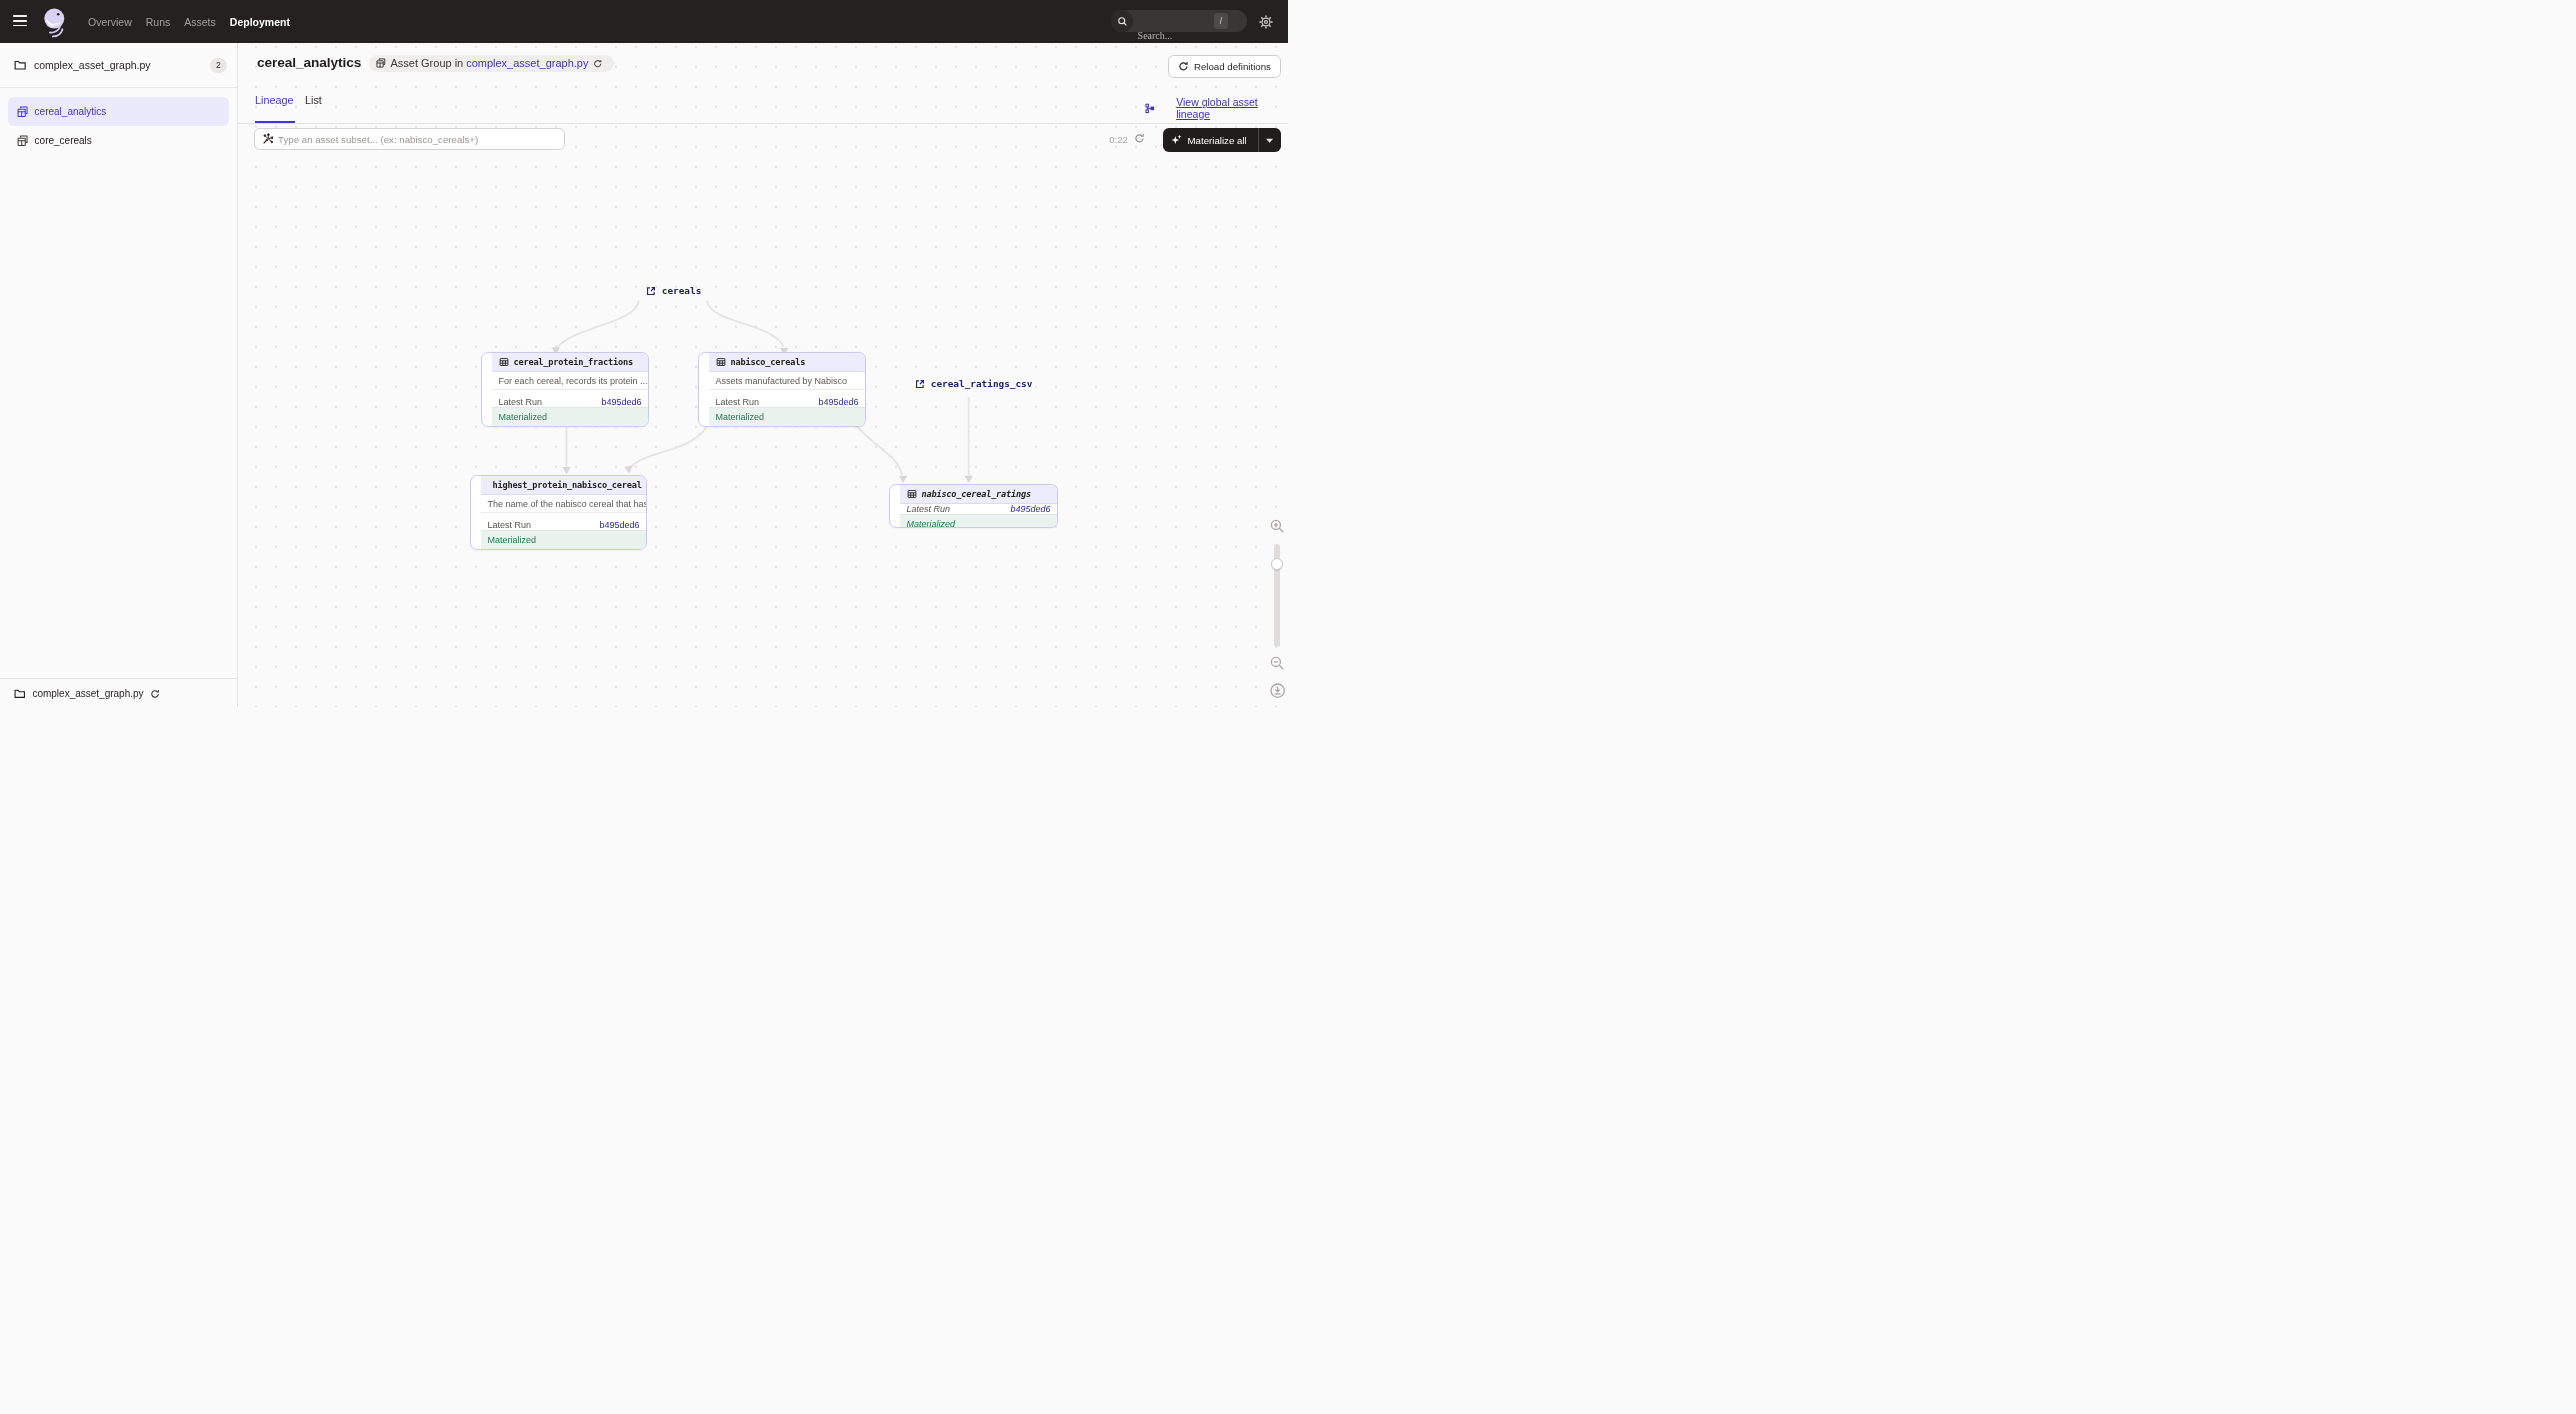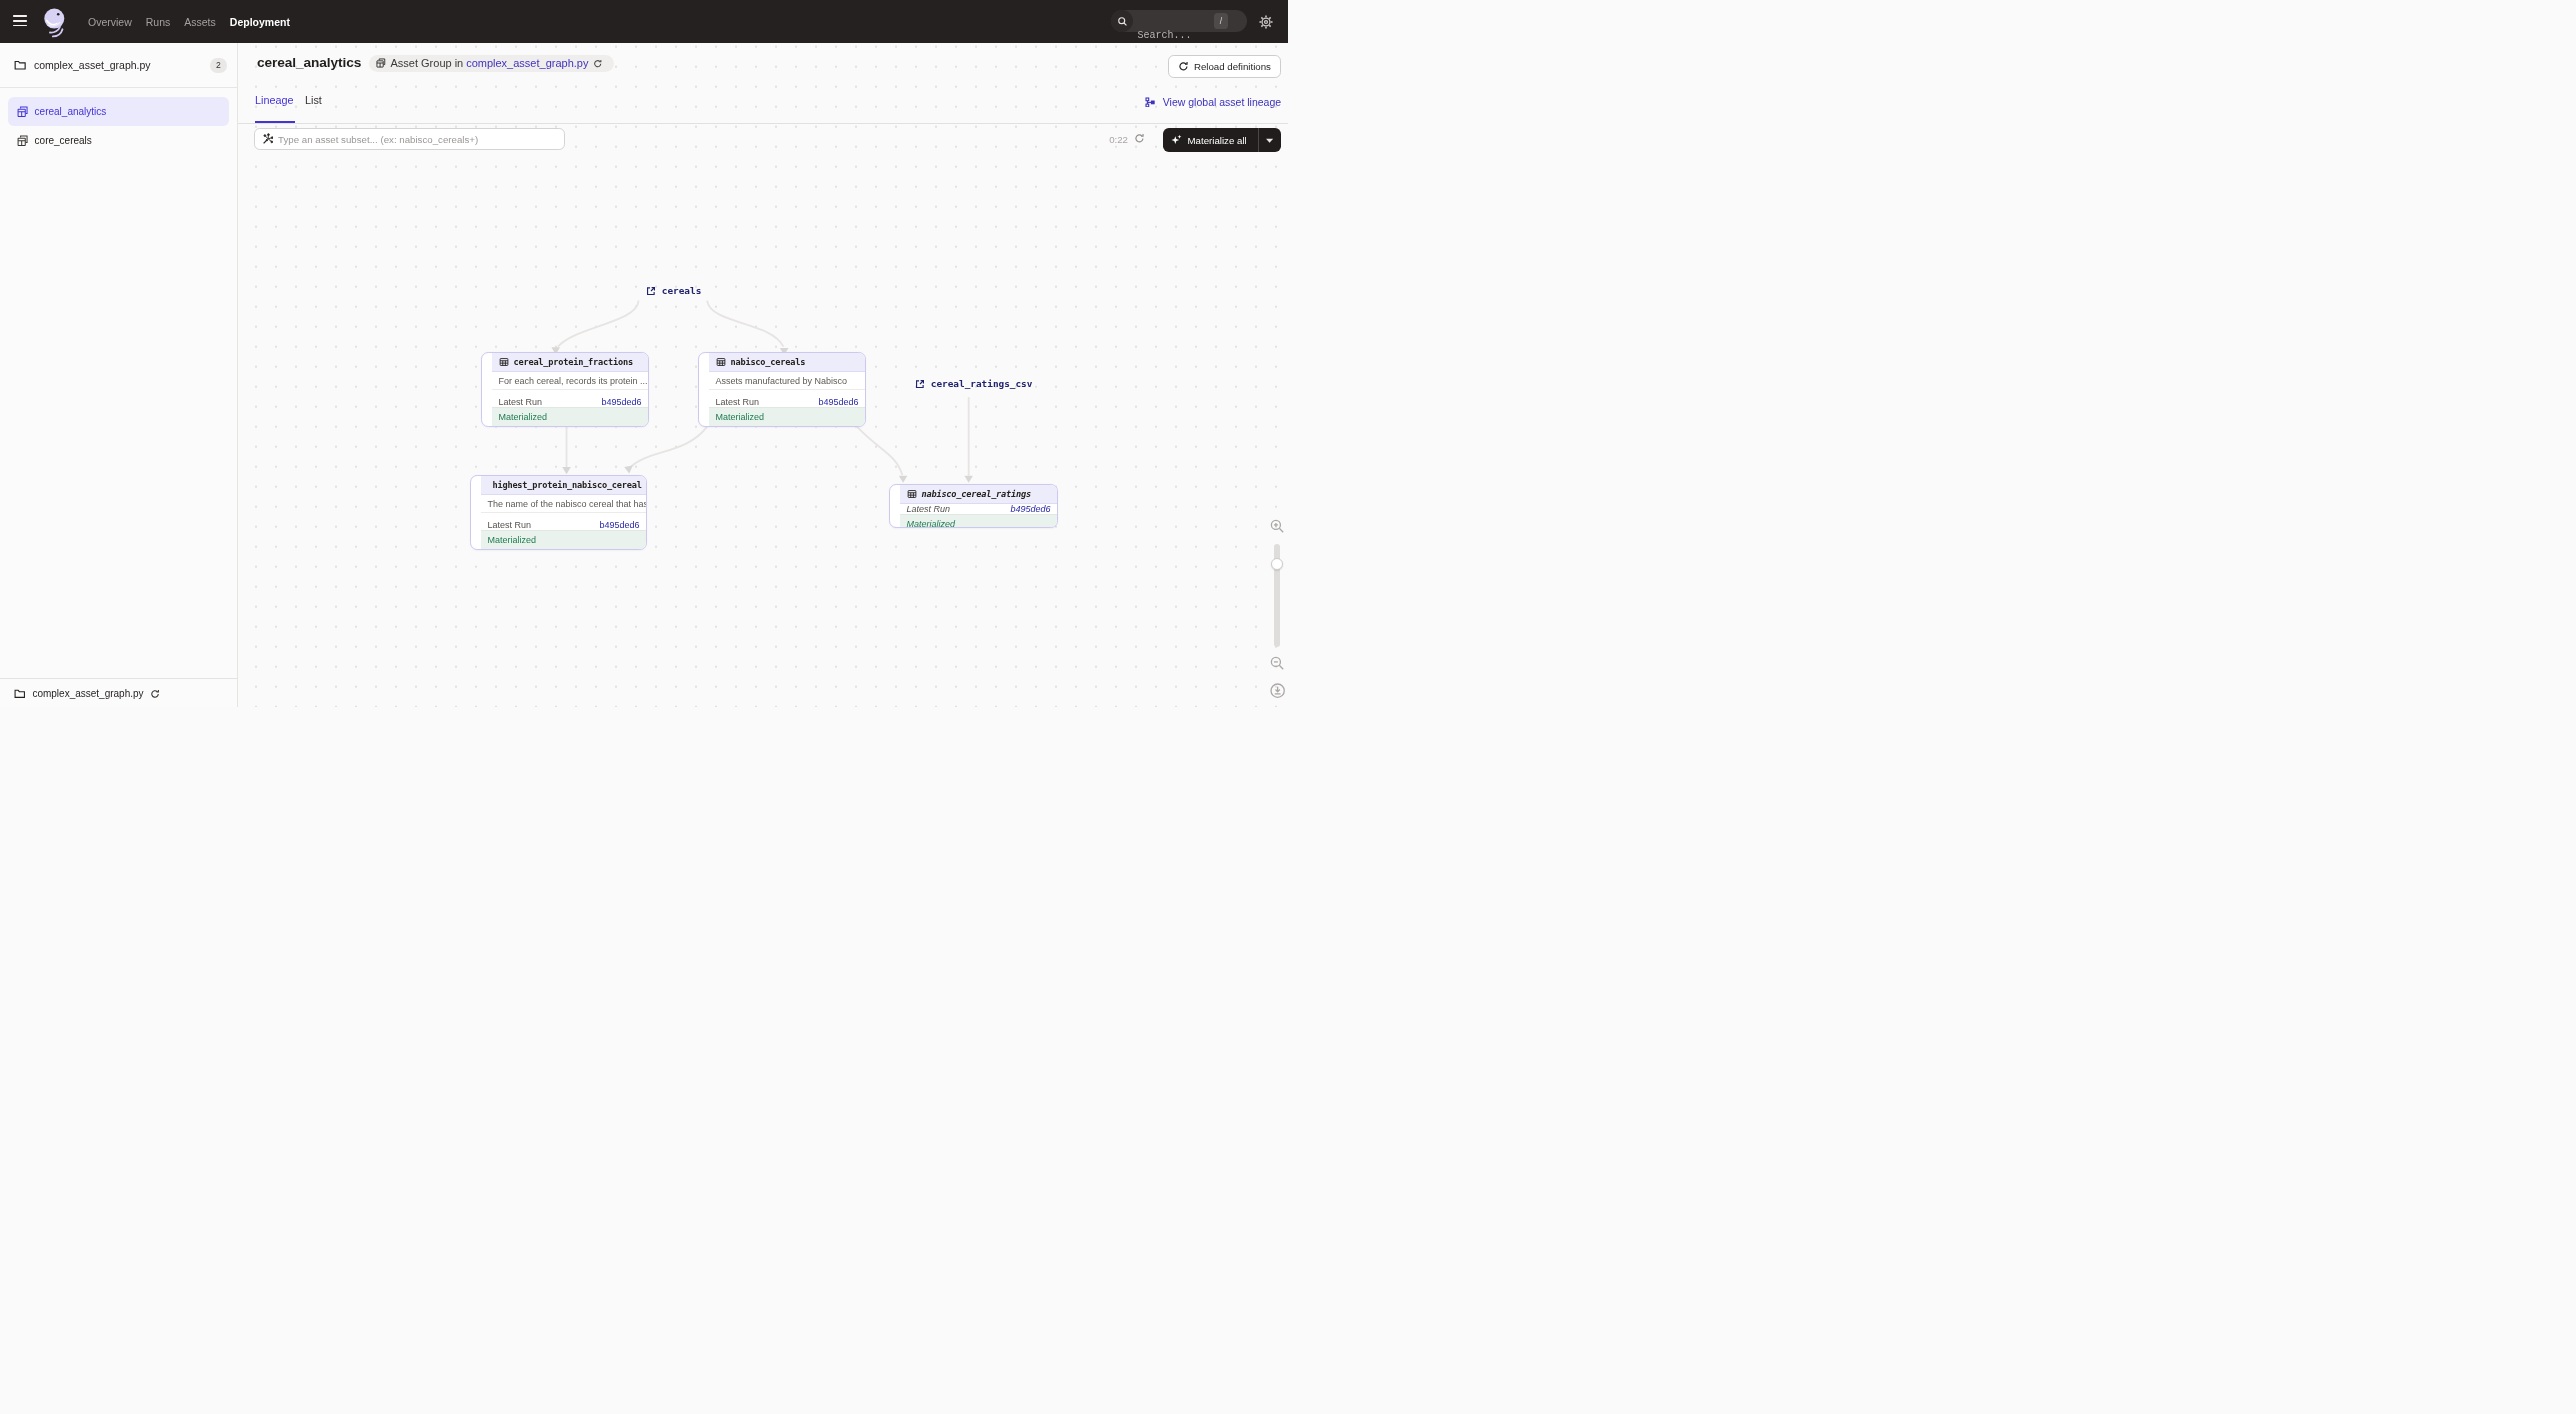--- a/index.html
+++ b/index.html
@@ -10,21 +10,21 @@
   
   .topnav { position:absolute; left:0; top:0; width:1288px; height:43px; background:#252120; display:flex; align-items:center; z-index:30; }
   .hamburger { position:absolute; left:13px; top:15px; width:14.4px; height:11.5px; display:flex; flex-direction:column; justify-content:space-between; cursor:pointer; }
   .hamburger span { display:block; height:1.8px; background:#F4F2F1; border-radius:0.7px; }
   .logo { position:absolute; left:40px; top:5.8px; width:30px; height:33px; }
   .navlinks { position:absolute; left:88px; top:0; height:43px; display:flex; align-items:center; gap:14px; }
   .navlink { font-size:10.5px; color:#A3A0A0; font-weight:500; cursor:pointer; }
   .navlink.active { color:#FFFFFF; font-weight:700; }
   .search-pill { position:absolute; left:1111px; top:10px; width:136px; height:22.3px; background:#3A3635; border-radius:11.5px; display:flex; align-items:center; }
   .search-circ { width:22.3px; height:22.3px; border-radius:50%; background:#2D2928; display:flex; align-items:center; justify-content:center; flex:0 0 auto; }
-  .search-pill input { background:transparent; border:none; outline:none; color:#E8E6E5; font-size:10px; width:75px; margin-left:4.3px; font-family:Liberation Mono, monospace;margin-top:28px; }
+  .search-pill input { background:transparent; border:none; outline:none; color:#E8E6E5; font-size:10px; width:75px; margin-left:4.3px; font-family:Liberation Serif, serif;margin-top:28px; }
   .search-pill input::placeholder { color:#BBB8B7; }
   .slash-key { width:13.7px; height:16px; background:#4E4A49; border-radius:3.6px; color:#DEDCDB; font-size:8.6px; display:flex; align-items:center; justify-content:center; margin-left:1.4px; }
   .gear { position:absolute; left:1258px; top:13.7px; width:16px; height:16px; cursor:pointer; }
 
   
   .sidebar { position:absolute; left:0; top:43px; width:238px; height:665px; background:#FCFBFB; border-right:0.7px solid #E7E5E4; z-index:20; }
   .side-module { height:45px; border-bottom:0.7px solid #E8E6E5; display:flex; align-items:center; padding:0 10px 0 14.4px; cursor:pointer; }
   .side-module-label { font-size:10.5px; color:#211F1E; margin-left:7.2px; flex:1; }
   .badge { min-width:17.3px; height:15px; background:#EAE8E7; border-radius:7.2px; font-size:8.6px; color:#35322F; display:flex; align-items:center; justify-content:center; padding:0 5px; }
   .side-item { margin:0 8px; height:29px; border-radius:5.8px; display:flex; align-items:center; padding:0 8.6px; font-size:10px; color:#23211F; cursor:pointer; }
@@ -43,21 +43,21 @@
   .group-pill svg { margin-right:4.3px; }
   .group-pill a { color:#3F33C0; text-decoration:none; margin-left:2.9px; cursor:pointer; }
   .group-pill .mini-refresh { margin-left:4.3px; color:#4A4846; cursor:pointer; display:flex; }
   .reload-btn { position:absolute; left:1168px; top:55px; width:113px; height:23px; background:#FFFFFF; border:0.7px solid #CFCDCC; border-radius:5.8px; display:flex; align-items:center; justify-content:center; gap:5px; font-size:9.7px; color:#211F1E; cursor:pointer; }
 
   .tabbar-border { position:absolute; left:238px; top:123px; width:1050px; height:0.7px; background:#E3E1E0; }
   .tab { position:absolute; top:94px; height:29px; display:flex; align-items:flex-start; font-size:10.8px; cursor:pointer; }
   .tab.lineage { left:255px; color:#4334D6; font-weight:500; }
   .tab.list { left:305px; color:#33312F; }
   .tab-underline { position:absolute; left:255px; top:121px; width:40px; height:2.2px; background:#4334D6; }
-  .view-global { position:absolute; left:1145px; top:96px; display:flex; align-items:center; gap:7px; font-size:10.5px; color:#3A31BC; cursor:pointer; }
+  .view-global { position:absolute; left:1145px; top:96px; display:flex; align-items:center; gap:21px; font-size:10.5px; color:#3A31BC; cursor:pointer;text-decoration:underline; }
 
   .subset-input { position:absolute; left:254px; top:128px; width:311px; height:22.3px; background:#FFFFFF; border:0.7px solid #D6D4D3; border-radius:5.8px; display:flex; align-items:center; padding:0 6.5px; }
   .subset-input input { border:none; outline:none; font-size:9.7px; color:#3A3836; width:100%; margin-left:5px; background:transparent; font-family:"Liberation Sans",sans-serif; }
   .subset-input input::placeholder { color:#9B9896; }
   .timer { position:absolute; left:1101px; top:134px; font-size:9.7px; color:#A9A6A4; width:27px; text-align:right; }
   .timer-refresh { position:absolute; left:1134px; top:133px; color:#8F8C8A; cursor:pointer; }
   .mat-btn { position:absolute; left:1163px; top:128px; width:118px; height:24px; background:#211D1C; border-radius:5.8px; display:flex; align-items:center; color:#FFFFFF; cursor:pointer; }
   .mat-main { display:flex; align-items:center; gap:5px; padding:0 8px; height:100%; flex:1; }
   .mat-label { font-size:9.7px; }
   .mat-caret { width:23px; height:100%; border-left:0.7px solid #4B4745; display:flex; align-items:center; justify-content:center; font-size:7.2px; color:#E8E6E5; }

